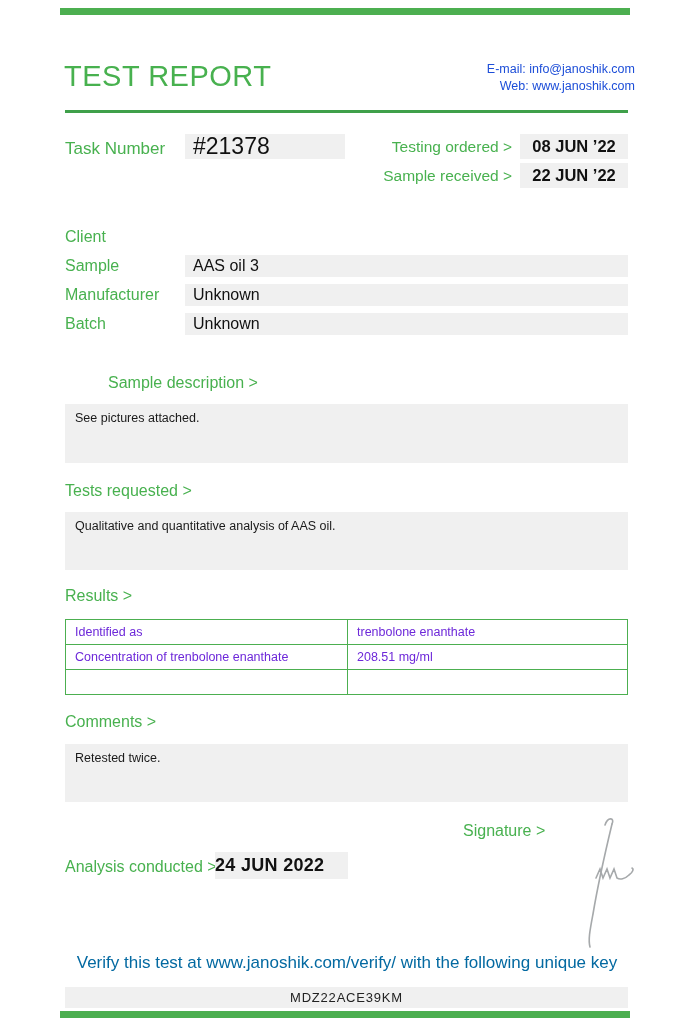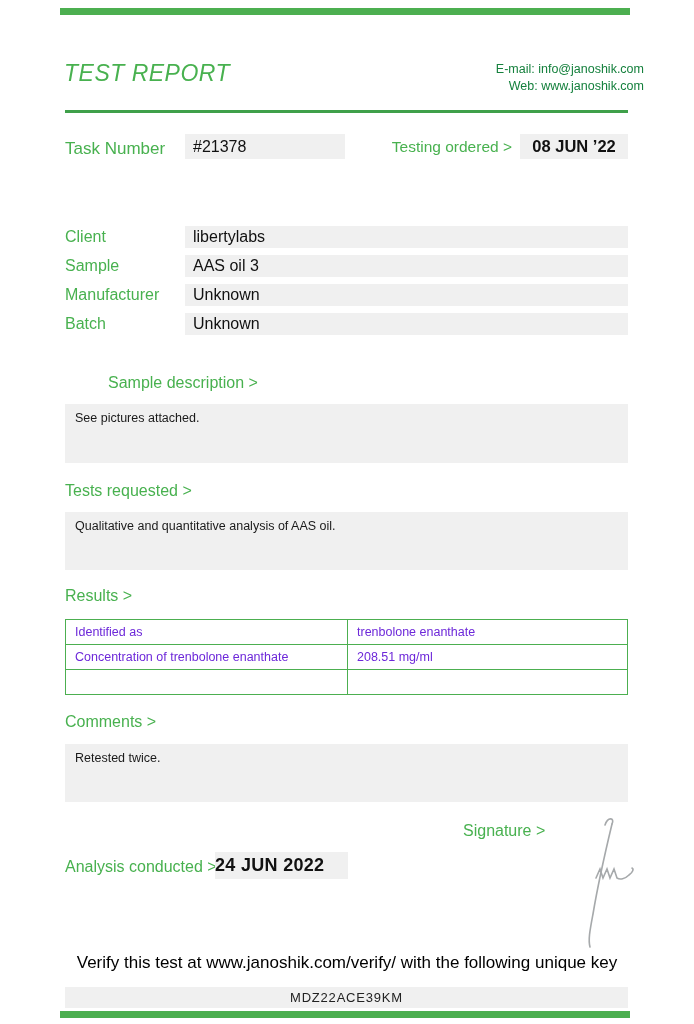--- a/index.html
+++ b/index.html
@@ -4,40 +4,40 @@
 <style>
   * { margin:0; padding:0; box-sizing:border-box; }
   html,body { width:694px; height:1024px; background:#ffffff; overflow:hidden;
               font-family:"Liberation Sans", sans-serif; }
   .page { position:relative; width:694px; height:1024px; background:#fff; }
 
   .green-bar { position:absolute; left:60px; width:570px; height:7px; background:#4caf50; }
   #top-bar { top:8px; }
   #bottom-bar { top:1011px; }
 
-  .report-title { position:absolute; left:64px; top:60px; font-size:23px; letter-spacing:0.5px;
-                  color:#48b14f; white-space:nowrap;font-style:italic; }
+  .report-title { position:absolute; left:64px; top:60px; font-size:29px; letter-spacing:0.5px;
+                  color:#48b14f; white-space:nowrap; }
 
   .logo { position:absolute; left:294px; top:34px; width:114px; text-align:center; }
   .logo-icon { display:block; margin:0 auto; }
   .logo-word { font-size:19px; font-weight:bold; letter-spacing:1.5px; white-space:nowrap; }
   .logo-word .dark { color:#3d464d; }
   .logo-word .grn  { color:#44a64b; }
 
-  .contact { position:absolute; right:50px; top:61px; text-align:right;
-             font-size:12.5px; color:#15803d; line-height:17px; white-space:nowrap; }
+  .contact { position:absolute; right:59px; top:61px; text-align:right;
+             font-size:12.5px; color:#1d4ed8; line-height:17px; white-space:nowrap; }
 
   .rule { position:absolute; left:65px; top:110px; width:563px; height:3px; background:#3fa04a; }
 
   .glabel { color:#48b14f; white-space:nowrap; }
   .gbox { position:absolute; background:#f0f0f0; color:#111; white-space:nowrap; overflow:hidden; }
 
   .task-label { position:absolute; left:65px; top:139px; font-size:17px; }
   .task-box   { left:185px; top:134px; width:160px; height:25px; line-height:25px;
-                padding-left:8px; font-size:16px; }
+                padding-left:8px; font-size:23px; }
 
   .date-label { position:absolute; width:132px; left:380px; text-align:right; font-size:15.5px; }
   .date-box   { left:520px; top:0; width:108px; height:25px; line-height:25px;
                 text-align:center; font-size:16.5px; font-weight:bold; }
 
   .info-label { position:absolute; left:65px; font-size:16px; line-height:22px; }
   .info-box   { left:185px; width:443px; height:22px; line-height:22px;
                 padding-left:8px; font-size:16px; }
 
   .sec-head { position:absolute; left:65px; font-size:16px; }
@@ -50,21 +50,21 @@
                       color:#6d28d9; padding:0 0 0 9px; }
   .results-table td.c1 { width:282px; }
 
   .analysis-label { position:absolute; left:65px; top:858px; font-size:16px; }
   .analysis-box { left:215px; top:852px; width:133px; height:27px; line-height:27px;
                   font-size:18px; font-weight:bold; letter-spacing:0.3px; }
   .signature-label { position:absolute; left:463px; top:822px; font-size:16px; }
   .signature-svg { position:absolute; left:552px; top:814px; }
 
   .verify-line { position:absolute; left:0; top:953px; width:694px; text-align:center;
-                 font-size:17px; color:#000000; }
+                 font-size:17px; color:#0369a1; }
   .key-box { left:65px; top:987px; width:563px; height:21px; line-height:21px;
              text-align:center; font-size:13px; letter-spacing:0.8px; color:#222; }
 </style>
 </head>
 <body>
 
 <div class="page">
 
   <div id="top-bar" class="green-bar"></div>
 
@@ -78,23 +78,26 @@
 
   <div class="rule"></div>
 
   <div class="task-label glabel">Task Number</div>
   <div class="gbox task-box">#21378</div>
 
   <div style="position:absolute; left:0; top:134px; width:694px; height:25px;">
     <div class="date-label glabel" style="top:4px;">Testing ordered &gt;</div>
     <div class="gbox date-box">08 JUN ’22</div>
   </div>
+  <div style="position:absolute; left:0; top:163px; width:694px; height:25px;">
+    <div class="date-label glabel" style="top:4px;">Sample received &gt;</div>
+    <div class="gbox date-box">22 JUN ’22</div>
+  </div>
 
   <div class="info-label glabel" style="top:226px;">Client</div>
-  <div class="gbox info-box" style="top:226px;">libertylabs</div>
 
   <div class="info-label glabel" style="top:255px;">Sample</div>
   <div class="gbox info-box" style="top:255px;">AAS oil 3</div>
 
   <div class="info-label glabel" style="top:284px;">Manufacturer</div>
   <div class="gbox info-box" style="top:284px;">Unknown</div>
 
   <div class="info-label glabel" style="top:313px;">Batch</div>
   <div class="gbox info-box" style="top:313px;">Unknown</div>
 

